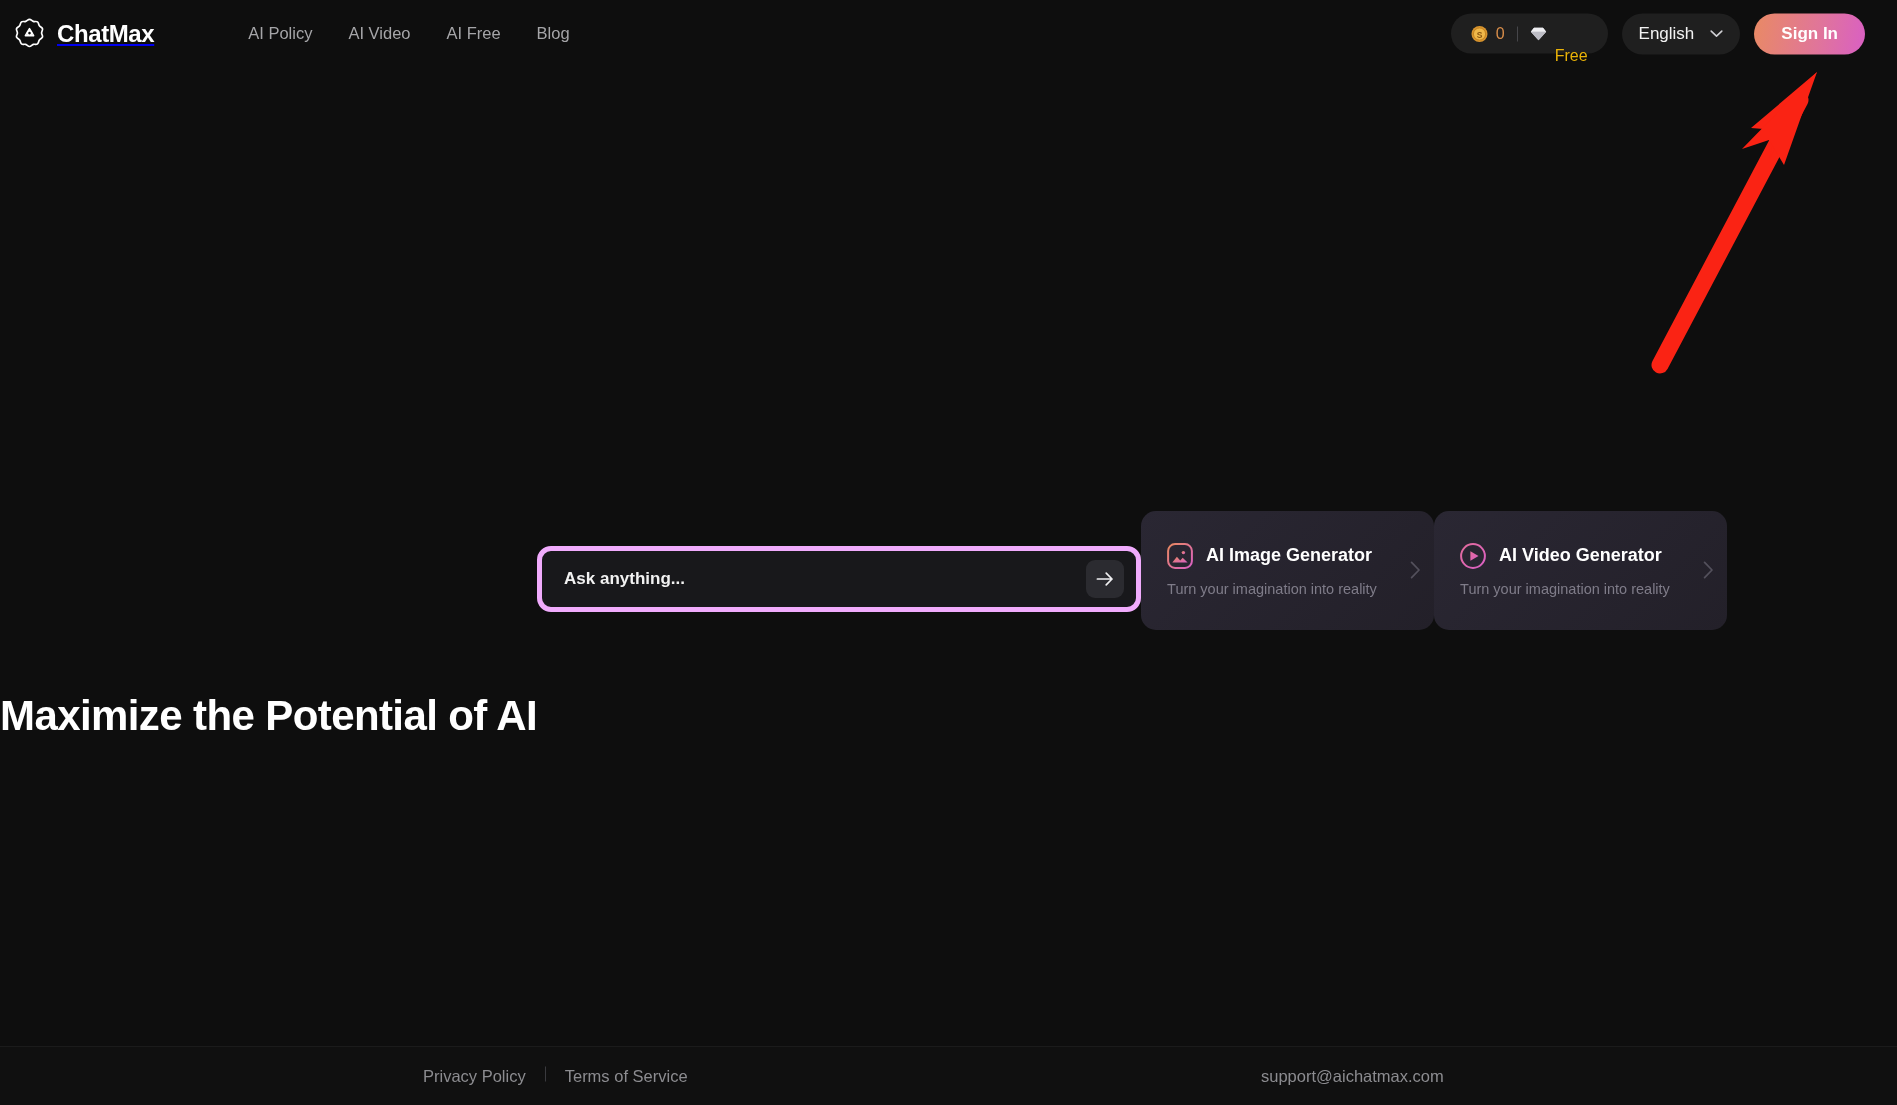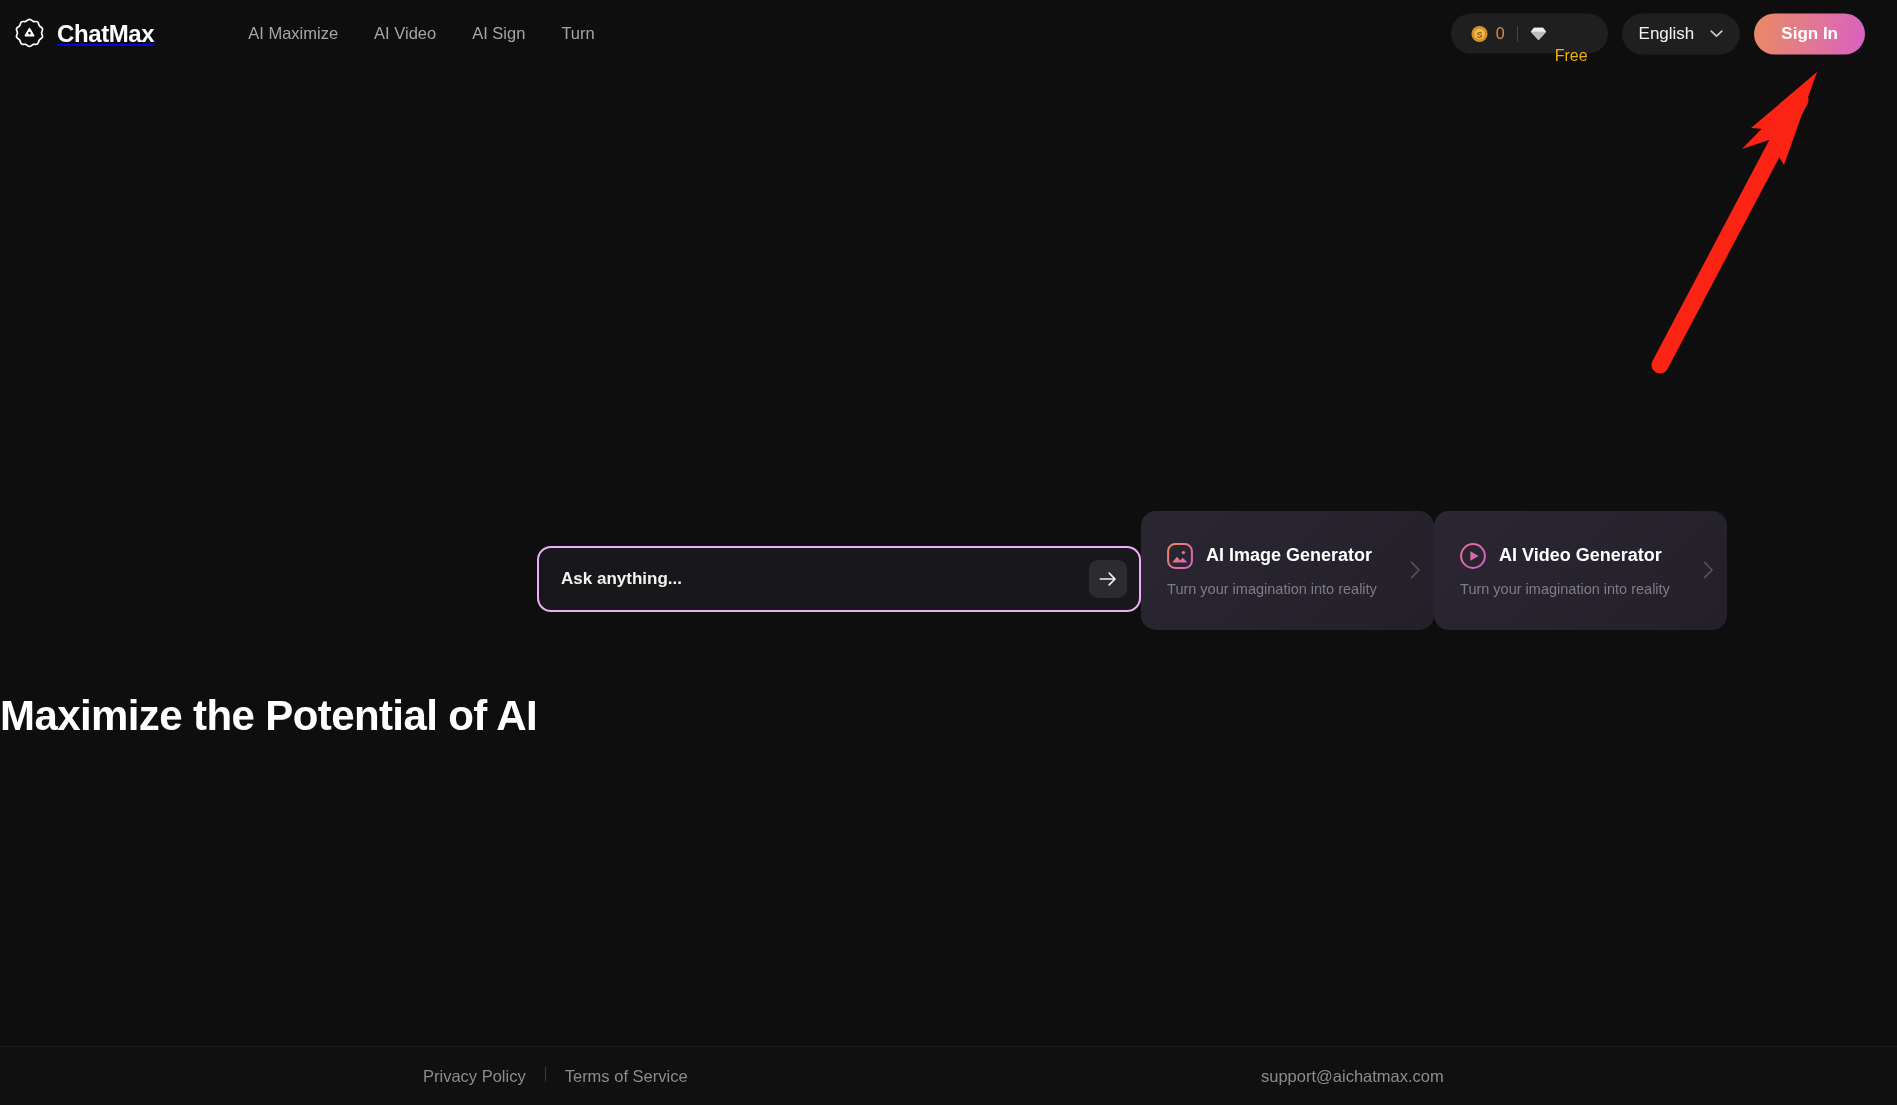--- a/index.html
+++ b/index.html
@@ -135,21 +135,21 @@
     font-weight: 700;
     color: #ffffff;
     letter-spacing: -0.6px;
     white-space: nowrap;
   }
 
   #ask-box {
     margin-top: 44px;
     width: 604px;
     height: 66px;
-    border: 2px solid #f0abfc;
+    border: 5px solid #f0abfc;
     border-radius: 14px;
     background: #18181b;
     display: flex;
     align-items: center;
     padding: 0 12px 0 22px;
   }
   #ask-input {
     flex: 1;
     height: 100%;
     border: none;
@@ -279,24 +279,24 @@
     <a id="brand" href="#">
       <svg id="brand-logo-icon" viewBox="0 0 33 33" fill="none">
         <path d="M16.5 2.3c1.5 0 2.4 1.6 3.8 2.1 1.4.5 3-.4 4.2.5 1.2.9 1 2.7 1.9 3.9.9 1.2 2.7 1.5 3.1 2.9.4 1.4-.9 2.7-.9 4.2 0 1.5 1.3 2.8.9 4.2-.4 1.4-2.2 1.7-3.1 2.9-.9 1.2-.7 3-1.9 3.9-1.2.9-2.8 0-4.2.5-1.4.5-2.3 2.1-3.8 2.1s-2.4-1.6-3.8-2.1c-1.4-.5-3 .4-4.2-.5-1.2-.9-1-2.7-1.9-3.9-.9-1.2-2.7-1.5-3.1-2.9-.4-1.4.9-2.7.9-4.2 0-1.5-1.3-2.8-.9-4.2.4-1.4 2.2-1.7 3.1-2.9.9-1.2.7-3 1.9-3.9 1.2-.9 2.8 0 4.2-.5 1.4-.5 2.3-2.1 3.8-2.1z" stroke="#ffffff" stroke-width="1.7" stroke-linejoin="round"></path>
         <path d="M16.5 11.6l4.1 7.1h-8.2l4.1-7.1z" stroke="#ffffff" stroke-width="1.6" stroke-linejoin="round"></path>
         <circle cx="16.5" cy="16.1" r="2.1" stroke="#ffffff" stroke-width="1.5"></circle>
       </svg>
       <span id="brand-name">ChatMax</span>
     </a>
 
     <nav id="main-nav">
-      <a class="nav-link" href="#">AI Maximize</a>
+      <a class="nav-link" href="#">AI Policy</a>
       <a class="nav-link" href="#">AI Video</a>
-      <a class="nav-link" href="#">AI Sign</a>
-      <a class="nav-link" href="#">Turn</a>
+      <a class="nav-link" href="#">AI Free</a>
+      <a class="nav-link" href="#">Blog</a>
     </nav>
 
     <div id="header-right">
 
       <div id="credits-pill">
         <div class="credit-group">
           <svg id="coin-icon" viewBox="0 0 17 17">
             <circle cx="8.5" cy="8.5" r="8" fill="#d9952f"></circle>
             <circle cx="8.5" cy="8.5" r="6.1" fill="#f0b council" style="fill:#f0b84a"></circle>
             <circle cx="8.5" cy="8.5" r="6.1" fill="none" stroke="#c2801f" stroke-width="0.9"></circle>

